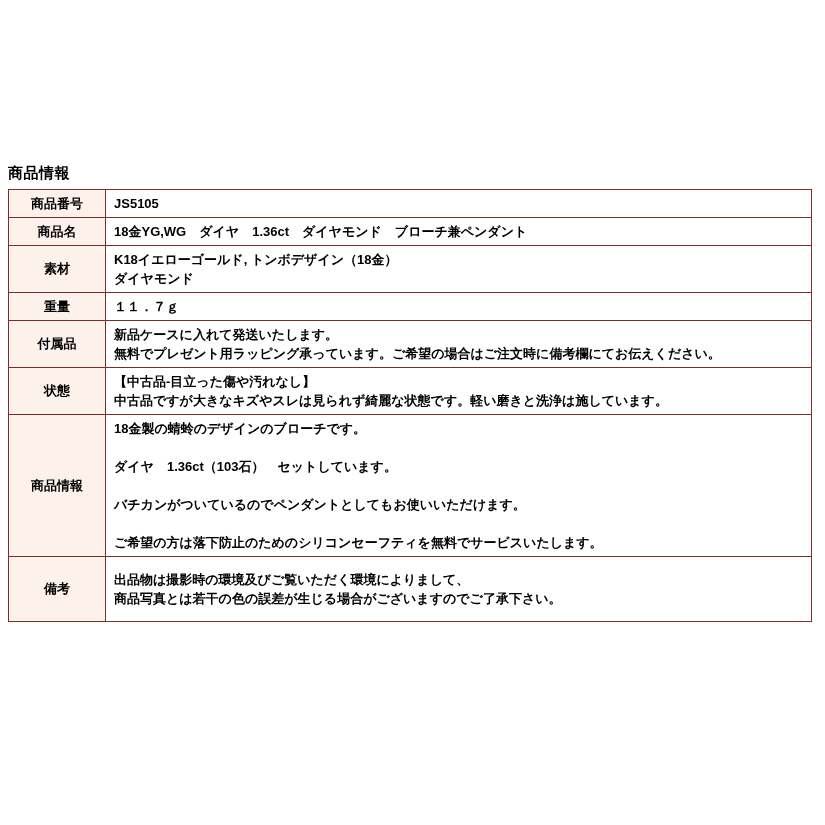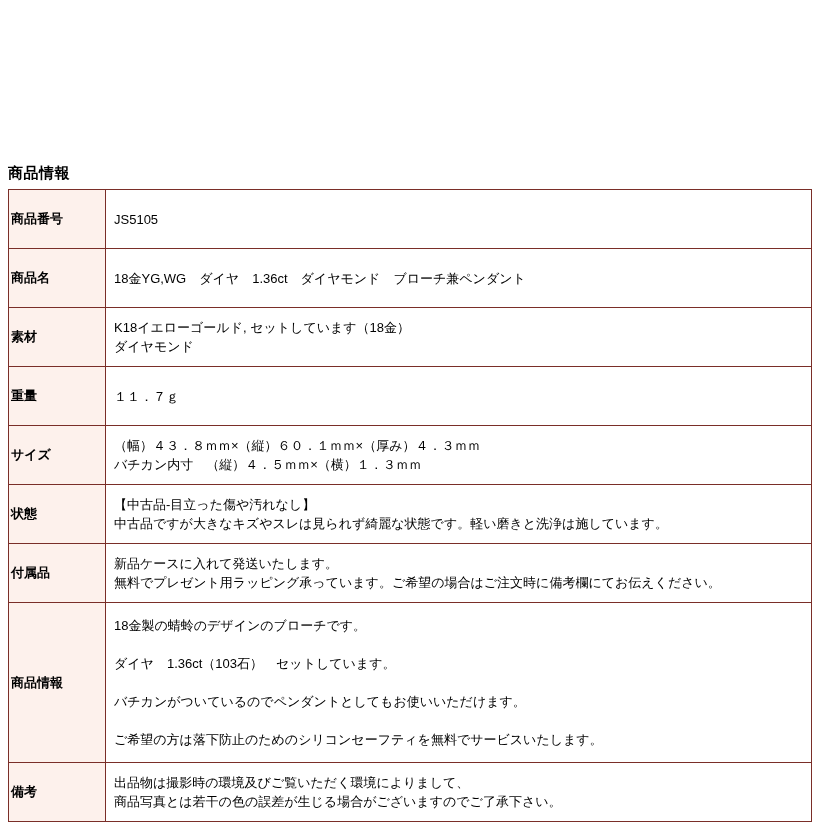--- a/index.html
+++ b/index.html
@@ -32,26 +32,28 @@
   }
   table.info-table td {
     border: 1px solid #7a2e28;
     font-size: 13px;
     color: #000000;
     vertical-align: middle;
   }
   td.label-cell {
     width: 92px;
     background: #fdf1ec;
+    text-align: center;
     font-weight: bold;
-    padding: 20px 2px;
+    padding: 4px 2px;
   }
   td.value-cell {
     background: #ffffff;
     padding: 4px 8px;
+    font-weight: bold;
   }
   .line {
     line-height: 19px;
     min-height: 19px;
     white-space: pre-wrap;
   }
   
   table.info-table tr:nth-child(8) td.value-cell {
     padding-top: 13px;
     padding-bottom: 13px;
@@ -72,49 +74,42 @@
         </tr>
         <tr>
           <td class="label-cell">商品名</td>
           <td class="value-cell">
             <div class="line">18金YG,WG　ダイヤ　1.36ct　ダイヤモンド　ブローチ兼ペンダント</div>
           </td>
         </tr>
         <tr>
           <td class="label-cell">素材</td>
           <td class="value-cell">
-            <div class="line">K18イエローゴールド, セットしています（18金）</div>
+            <div class="line">K18イエローゴールド, トンボデザイン（18金）</div>
             <div class="line">ダイヤモンド</div>
           </td>
         </tr>
         <tr>
           <td class="label-cell">重量</td>
           <td class="value-cell">
             <div class="line">１１．７ｇ</div>
           </td>
         </tr>
         <tr>
-          <td class="label-cell">サイズ</td>
+          <td class="label-cell">付属品</td>
           <td class="value-cell">
-            <div class="line">（幅）４３．８ｍｍ×（縦）６０．１ｍｍ×（厚み）４．３ｍｍ</div>
-            <div class="line">バチカン内寸　（縦）４．５ｍｍ×（横）１．３ｍｍ</div>
+            <div class="line">新品ケースに入れて発送いたします。</div>
+            <div class="line">無料でプレゼント用ラッピング承っています。ご希望の場合はご注文時に備考欄にてお伝えください。</div>
           </td>
         </tr>
         <tr>
           <td class="label-cell">状態</td>
           <td class="value-cell">
             <div class="line">【中古品-目立った傷や汚れなし】</div>
             <div class="line">中古品ですが大きなキズやスレは見られず綺麗な状態です。軽い磨きと洗浄は施しています。</div>
-          </td>
-        </tr>
-        <tr>
-          <td class="label-cell">付属品</td>
-          <td class="value-cell">
-            <div class="line">新品ケースに入れて発送いたします。</div>
-            <div class="line">無料でプレゼント用ラッピング承っています。ご希望の場合はご注文時に備考欄にてお伝えください。</div>
           </td>
         </tr>
         <tr>
           <td class="label-cell">商品情報</td>
           <td class="value-cell">
             <div class="line">18金製の蜻蛉のデザインのブローチです。</div>
             <div class="line"></div>
             <div class="line">ダイヤ　1.36ct（103石）　セットしています。</div>
             <div class="line"></div>
             <div class="line">バチカンがついているのでペンダントとしてもお使いいただけます。</div>

